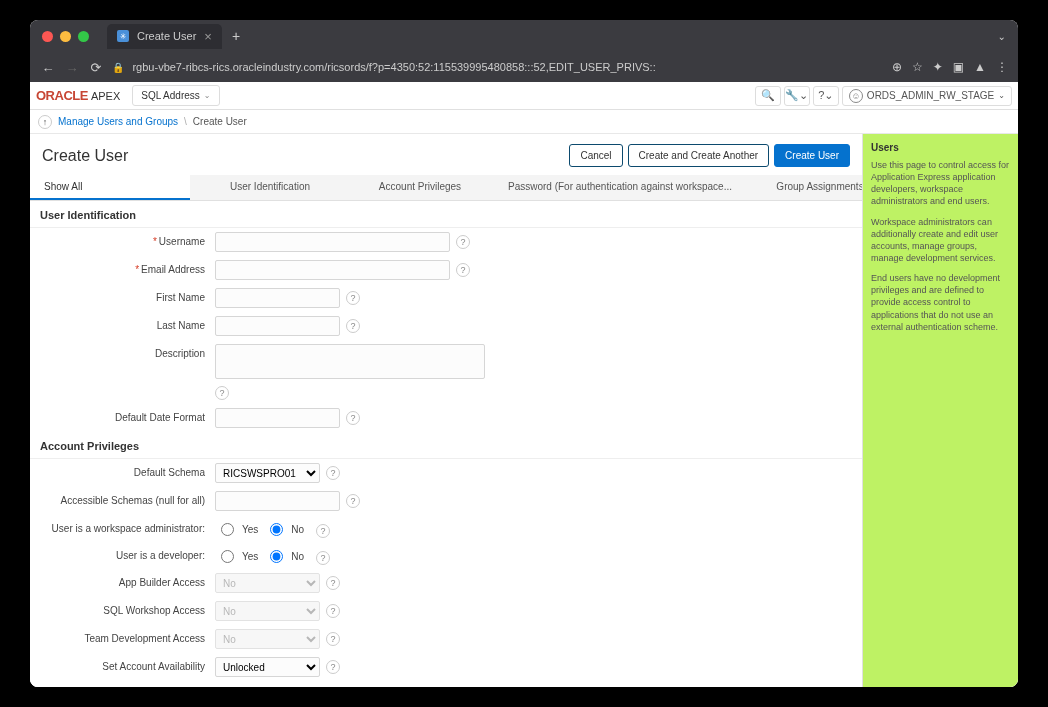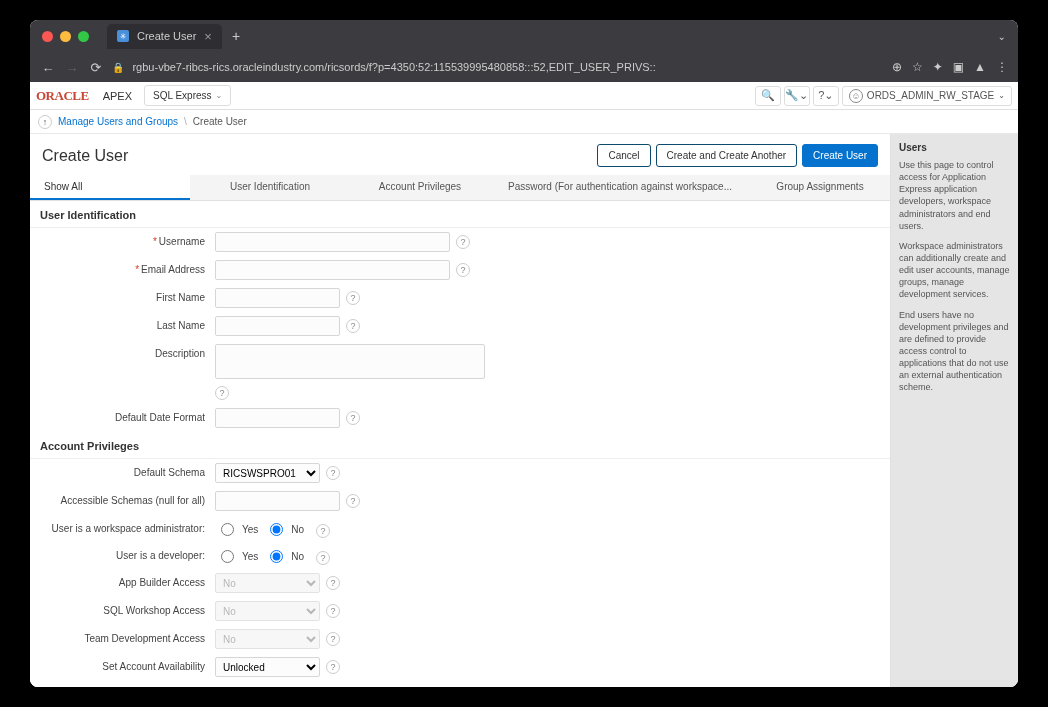--- a/index.html
+++ b/index.html
@@ -15,21 +15,21 @@
 .new-tab { color: #ccc; margin-left: 10px; font-size: 14px; cursor: pointer; }
 .chevron-down-tb { margin-left: auto; color: #ccc; font-size: 10px; }
 .addressbar { background: #3b3b40; height: 30px; display: flex; align-items: center; padding: 0 10px; gap: 8px; color: #ccc; font-size: 11px; }
 .nav-icon { color: #ccc; width: 16px; text-align: center; font-size: 13px; cursor: pointer; }
 .nav-icon.disabled { color: #666; }
 .url-lock { font-size: 10px; }
 .url-text { flex: 1; color: #ccc; font-size: 11px; white-space: nowrap; overflow: hidden; }
 .addr-icons { display: flex; gap: 10px; align-items: center; margin-left: 8px;}
 .addr-icons span { font-size: 12px; cursor: pointer; }
 .app-header { height: 28px; background: #fff; border-bottom: 1px solid #e0e0e0; display: flex; align-items: center; padding: 0 6px; font-size: 11px; }
-.oracle-logo { color: #c74634; font-weight: bold; font-size: 13px; letter-spacing: -0.5px; margin-right: 14px; font-family: Liberation Serif, serif; }
+.oracle-logo { color: #c74634; font-weight: bold; font-size: 13px; letter-spacing: -0.5px; margin-right: 3px; }
 .apex-text { color: #333; font-size: 11px; font-weight: 400; margin-right: 12px; }
 .menu-item { color: #333; padding: 4px 8px; display: flex; align-items: center; gap: 4px; cursor: pointer; border: 1px solid #ddd; border-radius: 3px; font-size: 10px;}
 .hdr-spacer { flex: 1; }
 .hdr-icon { width: 26px; height: 20px; border: 1px solid #ddd; border-radius: 3px; display: flex; align-items: center; justify-content: center; font-size: 11px; margin-left: 3px; cursor: pointer; color: #555;}
 .hdr-user { display: flex; align-items: center; gap: 4px; padding: 0 6px; font-size: 10px; color: #555; margin-left: 3px; cursor: pointer; border: 1px solid #ddd; border-radius: 3px; height: 20px;}
 .user-avatar { width: 14px; height: 14px; border: 1px solid #888; border-radius: 50%; display: flex; align-items: center; justify-content: center; font-size: 9px; color: #888;}
 .breadcrumb-bar { height: 24px; background: #fff; border-bottom: 1px solid #e8e8e8; display: flex; align-items: center; padding: 0 8px; font-size: 10px; color: #555; gap: 6px;}
 .bc-up { width: 14px; height: 14px; border: 1px solid #ccc; border-radius: 50%; display: flex; align-items: center; justify-content: center; font-size: 9px; cursor: pointer; }
 .bc-link { color: #0572ce; cursor: pointer; }
 .bc-sep { color: #aaa; }
@@ -53,21 +53,21 @@
 .required { color: #d63b25; margin-right: 2px; }
 .text-input { width: 235px; height: 20px; border: 1px solid #d6d6d6; border-radius: 2px; background: #fcfcfc; padding: 0 5px; font-size: 10px; }
 .text-input.narrow { width: 125px; }
 textarea.text-input { height: 35px; width: 270px; resize: none; }
 .select-input { width: 105px; height: 20px; border: 1px solid #d6d6d6; border-radius: 2px; background: #fcfcfc; font-size: 10px; padding: 0 3px;}
 .select-input.disabled { color: #999; background: #f5f5f5;}
 .help-icon { width: 14px; height: 14px; border: 1px solid #ccc; border-radius: 50%; display: inline-flex; align-items: center; justify-content: center; font-size: 9px; color: #888; margin-left: 6px; cursor: pointer; margin-top: 3px;}
 .radio-group { display: flex; align-items: center; gap: 6px; padding-top: 2px;}
 .radio-group input { margin: 0 2px 0 6px; }
 .radio-group label { font-size: 10px; color: #444; }
-.right-panel { width: 128px; background: #e5e5e5; border-left: 1px solid #e0e0e0; padding: 8px 8px; font-size: 9px; color: #555; overflow-y: auto;}
+.right-panel { width: 156px; background: #bef264; border-left: 1px solid #e0e0e0; padding: 8px 8px; font-size: 9px; color: #555; overflow-y: auto;}
 .right-panel-title { font-size: 10px; font-weight: 600; color: #333; margin-bottom: 6px; }
 .right-panel p { margin-bottom: 8px; line-height: 1.35; }
 
 .main-content::-webkit-scrollbar { width: 0; }
 </style>
 </head>
 <body>
 
 <div class="browser-window">
 
@@ -99,21 +99,21 @@
       <span>▣</span>
       <span>▲</span>
       <span>⋮</span>
     </div>
   </div>
 
   <div class="app-header">
     <span class="oracle-logo">ORACLE</span>
     <span class="apex-text">APEX</span>
     <span class="menu-item">
-      <span>SQL Express</span>
+      <span>SQL Address</span>
       <span style="font-size:8px;color:#888;">⌄</span>
     </span>
     <span class="hdr-spacer"></span>
     <span class="hdr-icon">🔍</span>
     <span class="hdr-icon">🔧⌄</span>
     <span class="hdr-icon">?⌄</span>
     <span class="hdr-user">
       <span class="user-avatar">☺</span>
       <span>ORDS_ADMIN_RW_STAGE</span>
       <span style="font-size:8px;">⌄</span>

